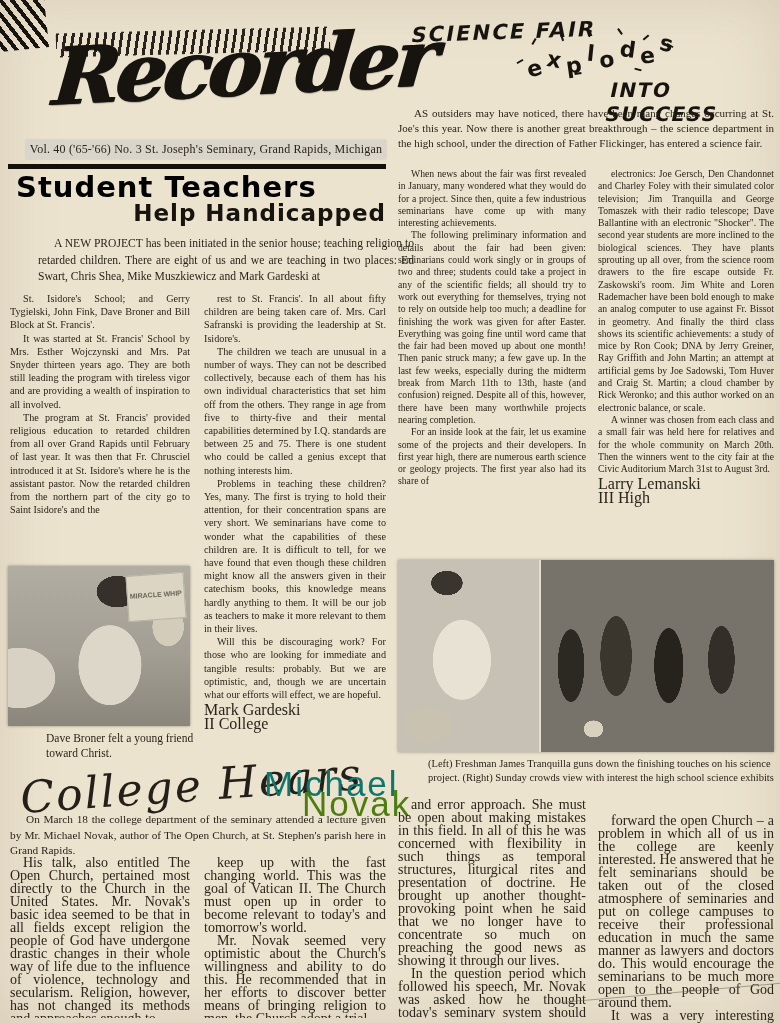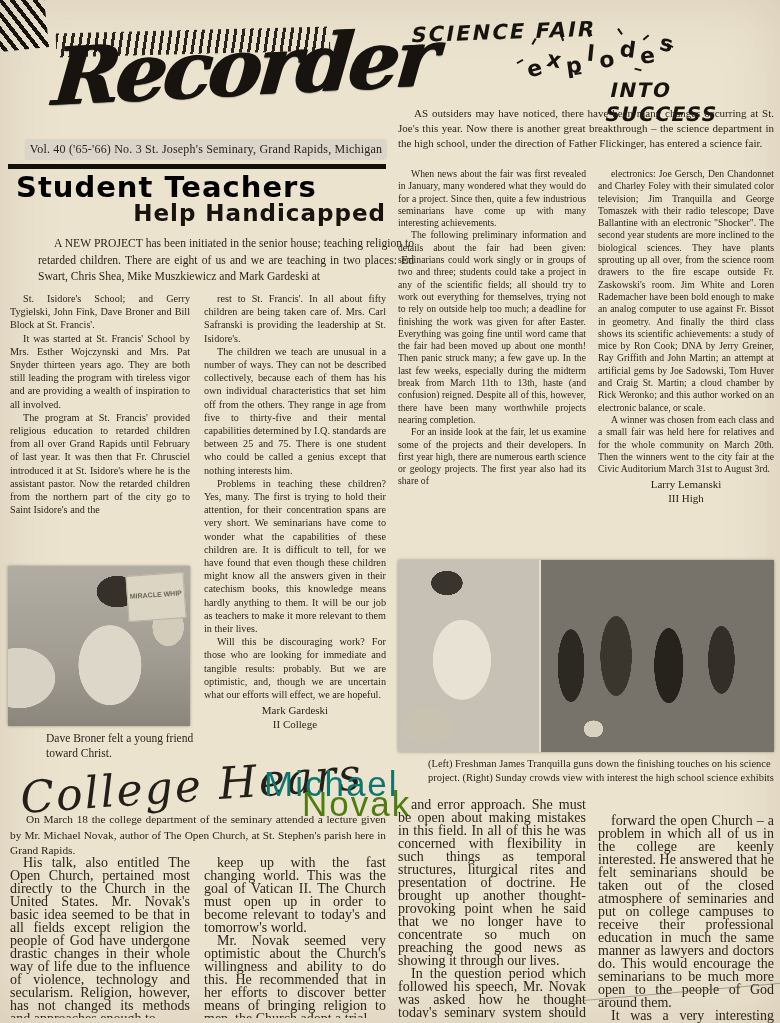--- a/index.html
+++ b/index.html
@@ -22,21 +22,21 @@
         background:#d9d5cb;font-size:12px;line-height:19px;text-align:center;
         letter-spacing:.2px;color:#2b241b;box-shadow:0 0 2px rgba(0,0,0,.15);}
   .masthead-rule{position:absolute;left:8px;top:164px;width:378px;height:5px;background:#14100c;}
   
   .col p{margin:0;text-indent:13px;text-align:justify;}
   .a1 .col p{font-size:10.2px;line-height:13.2px;}
   .a2 .col p{font-size:9.7px;line-height:12.3px;}
   .a3 .col p{font-size:14px;line-height:13px;}
   .lead{text-align:justify;margin:0;text-indent:16px;}
   .col{position:absolute;overflow:hidden;}
-  .sig{margin-top:2px;text-align:center;font-size:11px;line-height:14px;}
+  .sig{margin-top:2px;text-align:left;font-size:16px;line-height:14px;}
   
   .a1-head1{position:absolute;left:16px;top:170px;margin:0;
         font-family:"DejaVu Sans",sans-serif;font-weight:bold;font-size:29px;
         letter-spacing:1px;color:#000000;}
   .a1-head2{position:absolute;left:100px;top:200px;margin:0;width:286px;text-align:right;
         font-family:"DejaVu Sans",sans-serif;font-weight:bold;font-size:23px;
         letter-spacing:1px;color:#17130e;}
   .a1-lead{position:absolute;left:10px;top:236px;width:376px;font-size:11.6px;line-height:16.5px;margin-left:28px;}
   .a1-col1{left:10px;top:292px;width:180px;height:270px;}
   .a1-col2{left:204px;top:292px;width:182px;height:450px;}

